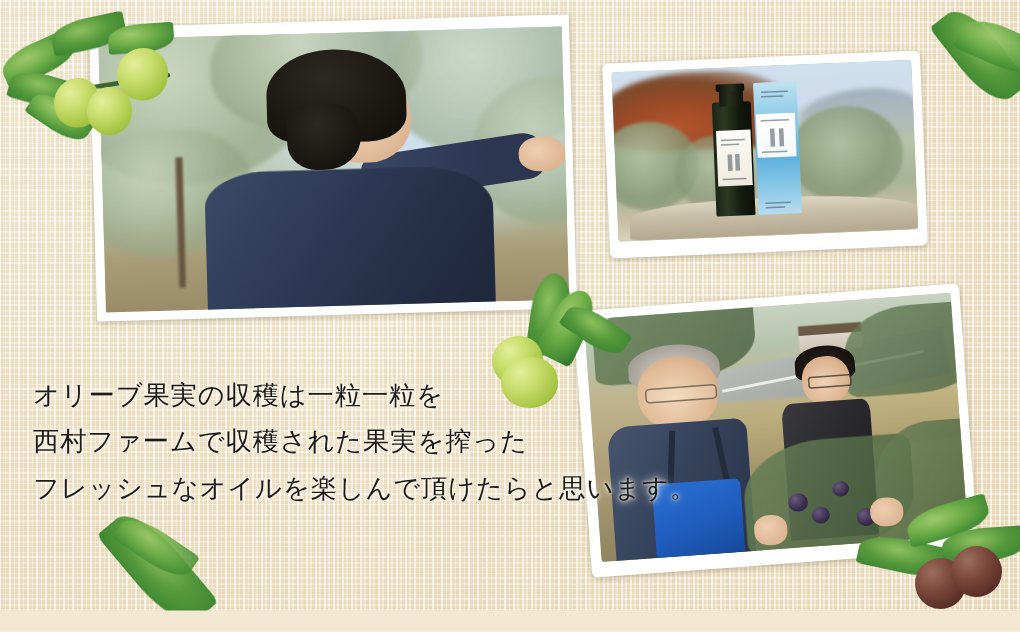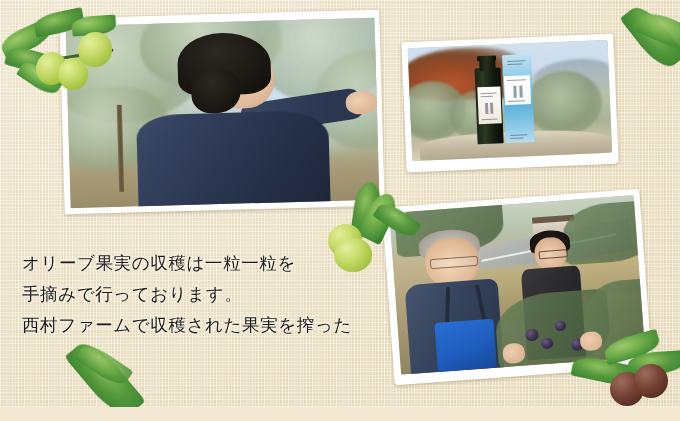--- a/index.html
+++ b/index.html
@@ -433,17 +433,17 @@
     <div class="stem" style="left:14px;top:36px;width:60px;height:3px;transform:rotate(10deg);"></div>
     <div class="leaf leaf-green-d" style="left:-4px;top:26px;width:64px;height:22px;transform:rotate(12deg);"></div>
     <div class="leaf leaf-green-l" style="left:28px;top:2px;width:56px;height:22px;transform:rotate(-16deg);"></div>
     <div class="leaf leaf-green-d" style="left:52px;top:18px;width:56px;height:22px;transform:rotate(-4deg);"></div>
     <div class="fruit-dark" style="left:34px;top:38px;width:34px;height:34px;"></div>
     <div class="fruit-dark" style="left:58px;top:30px;width:34px;height:34px;"></div>
   </div>
 
   <div id="copy-block">
     <p>オリーブ果実の収穫は一粒一粒を</p>
-    <p>手摘みで行っております。</p>
     <p>西村ファームで収穫された果実を搾った</p>
+    <p>フレッシュなオイルを楽しんで頂けたらと思います。</p>
   </div>
 
 </div>
 
 </body></html>

